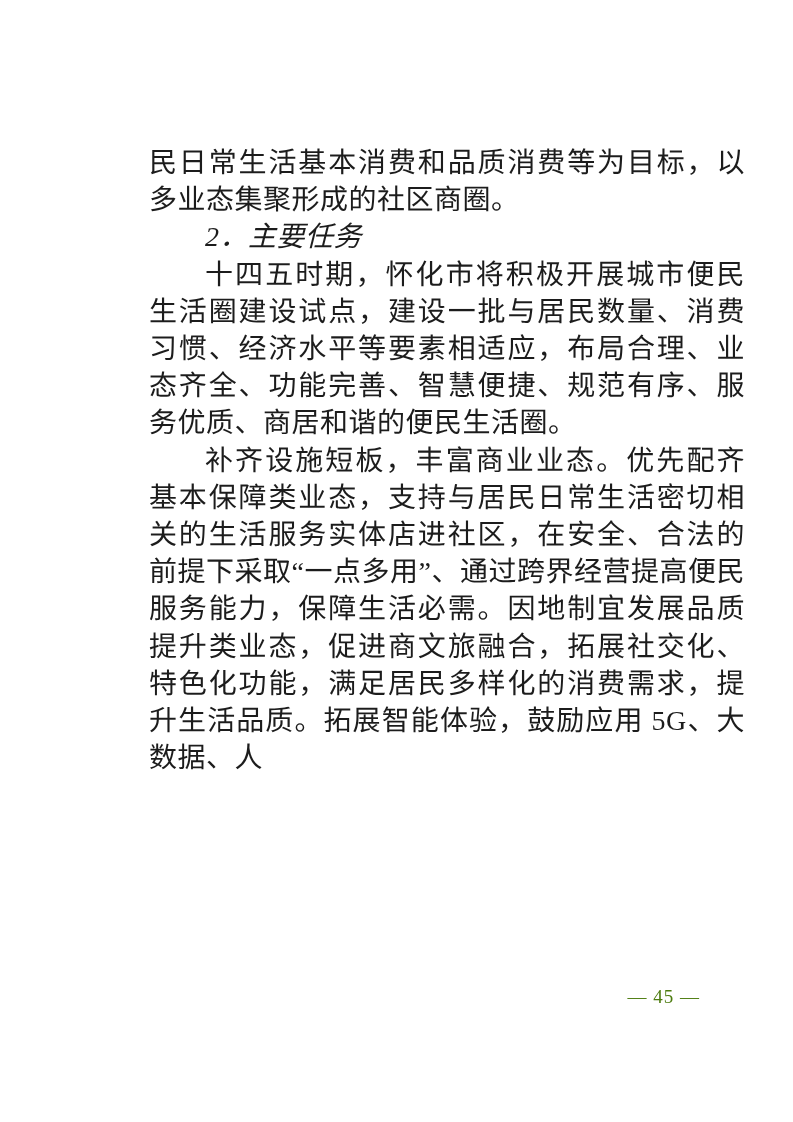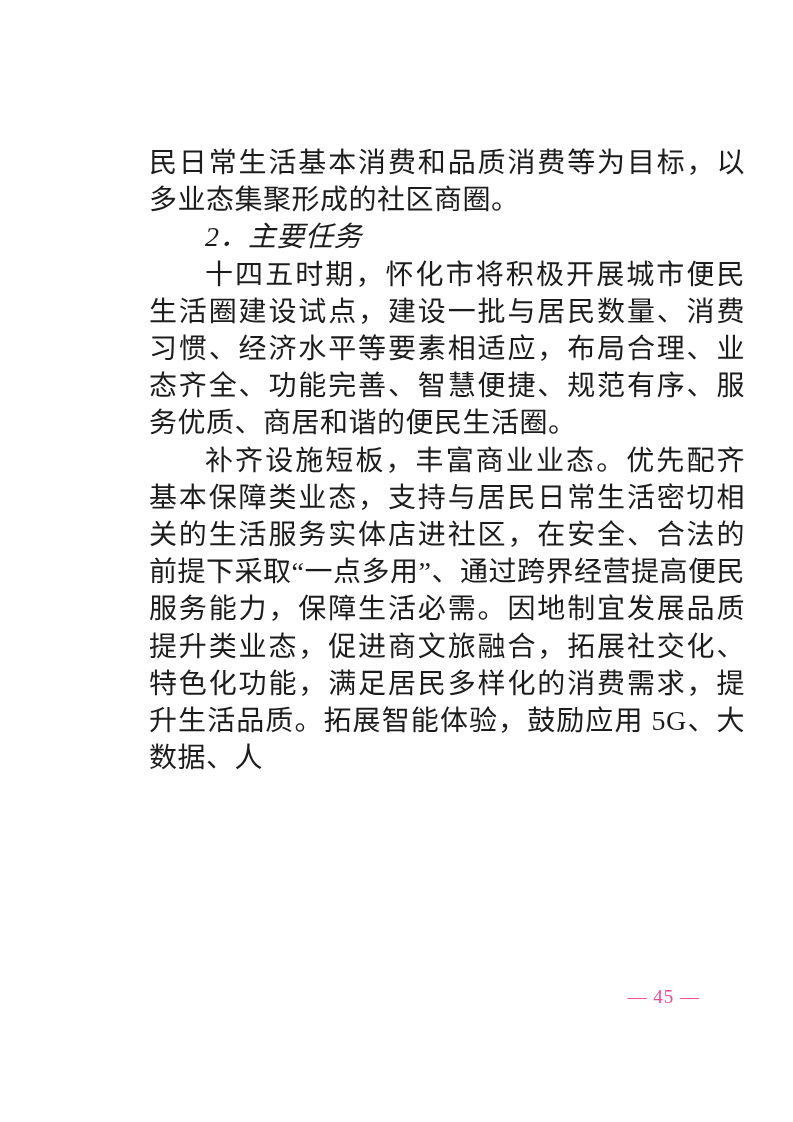--- a/index.html
+++ b/index.html
@@ -39,21 +39,21 @@
   .heading {
     
     font-style: italic;
   }
   .page-footer {
     position: absolute;
     top: 985px;
     right: 93px;
     font-size: 19px;
     line-height: 24px;
-    color: #ec4899;
+    color: #4d7c0f;
     letter-spacing: 1px;
   }
 </style>
 </head>
 <body>
 
 <div class="page">
 
   <main class="body-text">
     <p class="para">民日常生活基本消费和品质消费等为目标，以多业态集聚形成的社区商圈。</p>

